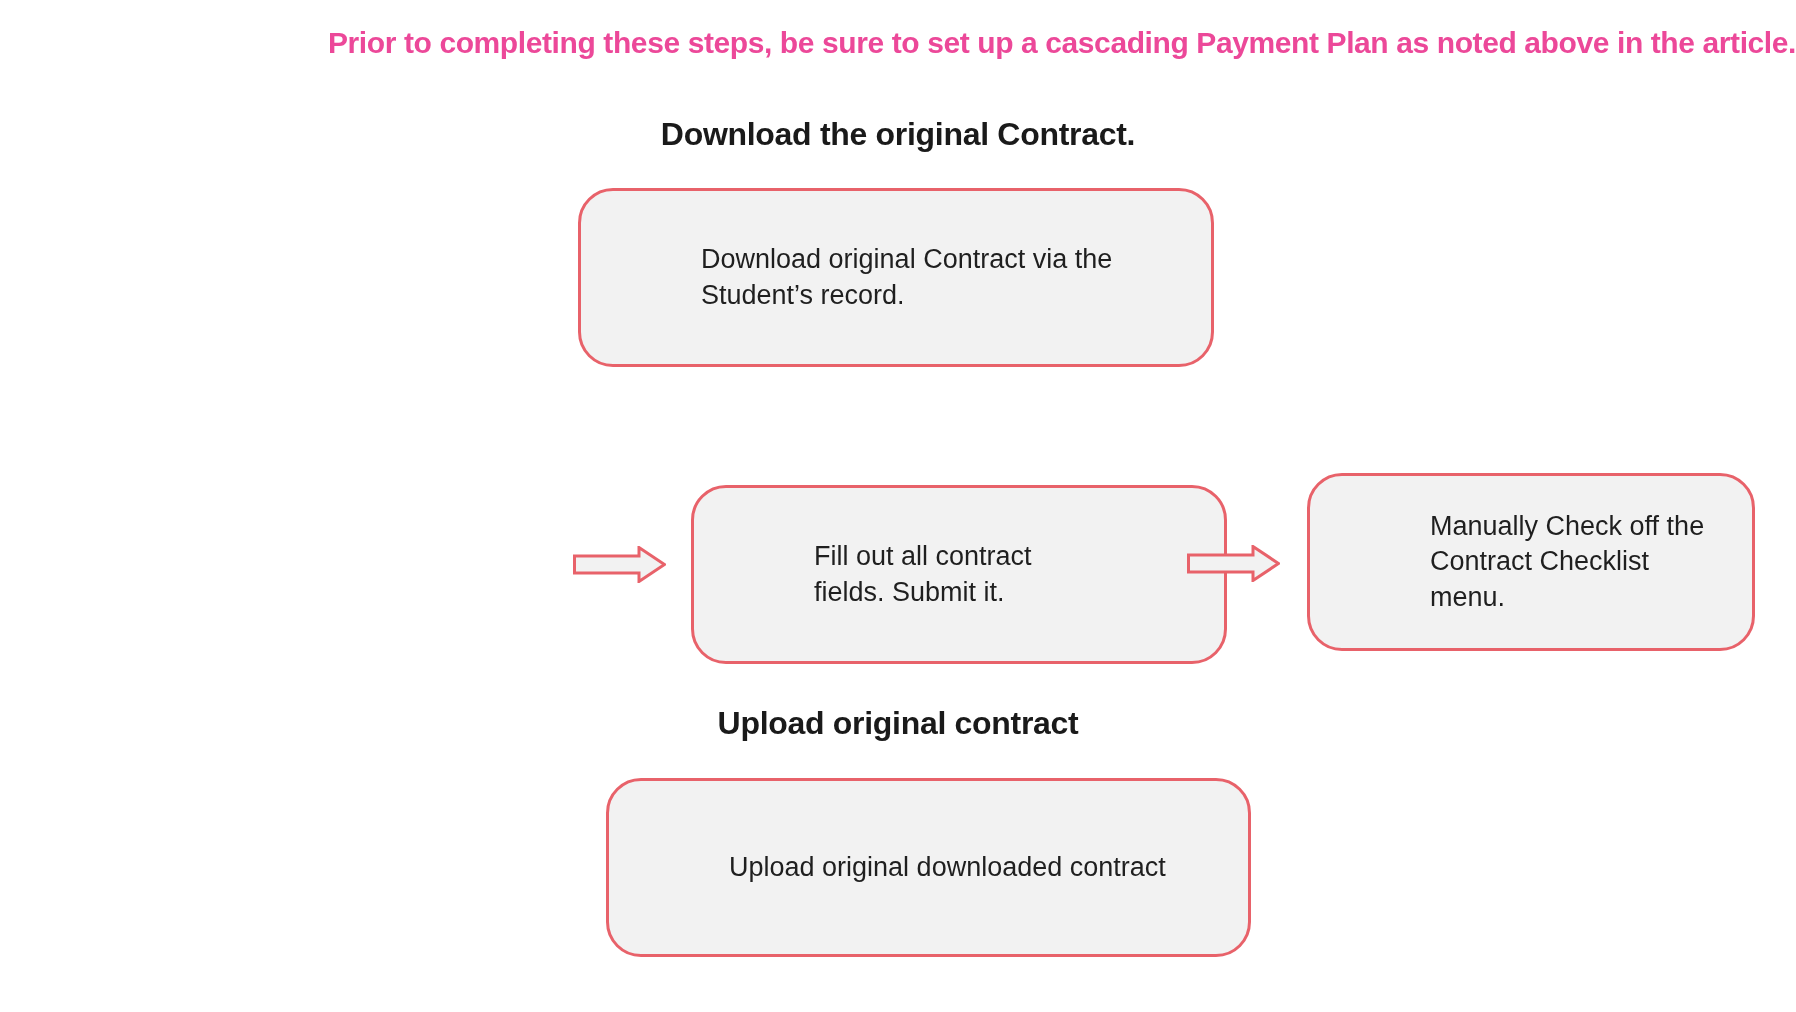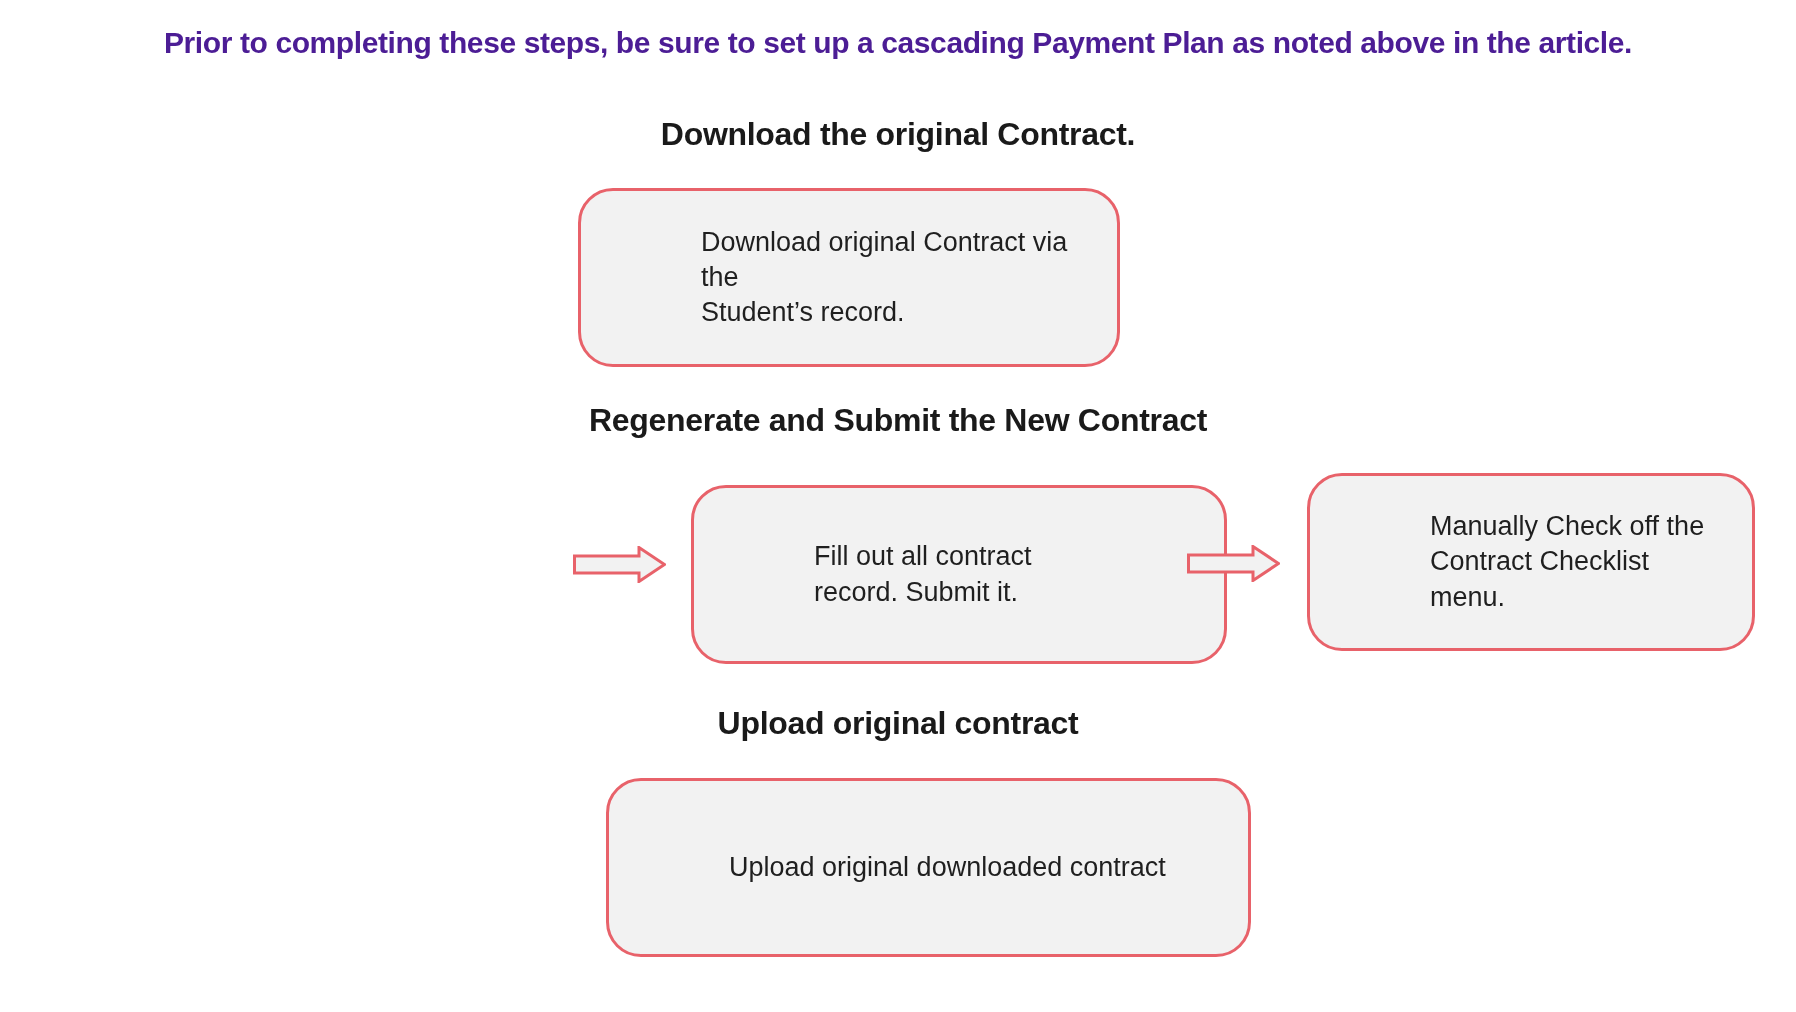--- a/index.html
+++ b/index.html
@@ -14,25 +14,25 @@
     background: #ffffff;
     font-family: "Liberation Sans", "DejaVu Sans", sans-serif;
     color: #1f1f1f;
     overflow: hidden;
   }
   .intro-note {
     position: absolute;
     top: 26px;
     left: 0;
     width: 100%;
-    text-align: center;
+    text-align: right;
     font-size: 30px;
     font-weight: 700;
     letter-spacing: -0.4px;
-    color: #4c1d95;
+    color: #ec4899;
   }
   .section-heading {
     position: absolute;
     left: 0;
     width: 100%;
     text-align: center;
     font-size: 32px;
     font-weight: 700;
     letter-spacing: -0.3px;
     color: #1a1a1a;
@@ -42,21 +42,21 @@
   .heading-3 { top: 705px; }
   .flow-box {
     position: absolute;
     background: #f2f2f2;
     border: 3px solid #e8626a;
     border-radius: 35px;
     box-sizing: border-box;
     display: flex;
     align-items: center;
   }
-  .box-1  { left: 578px;  top: 188px; width: 542px; height: 179px; }
+  .box-1  { left: 578px;  top: 188px; width: 636px; height: 179px; }
   .box-2a { left: 47px;   top: 485px; width: 479px; height: 179px; }
   .box-2b { left: 691px;  top: 485px; width: 536px; height: 179px; }
   .box-2c { left: 1307px; top: 473px; width: 448px; height: 178px; }
   .box-3  { left: 606px;  top: 778px; width: 645px; height: 179px; }
   .box-text {
     padding-left: 120px;
     padding-right: 36px;
     font-size: 27px;
     line-height: 1.3;
     color: #1f1f1f;
@@ -83,33 +83,32 @@
 
   <div class="section-heading heading-1">Download the original Contract.</div>
 
   <div class="flow-box box-1">
     <div class="box-text">
       <span>Download original Contract via the</span>
       <span>Student’s record.</span>
     </div>
   </div>
 
-  <div class="section-heading heading-2">Regenerate and Submit the New Contract</div>
 
 
   <div class="flow-arrow arrow-1">
     <svg viewBox="0 0 93 37" xmlns="http://www.w3.org/2000/svg">
       <polygon points="1.5,10 66,10 66,1.5 91.5,18.5 66,35.5 66,27 1.5,27" fill="#f2f2f2" stroke="#e8626a" stroke-width="3" stroke-linejoin="miter"></polygon>
     </svg>
   </div>
 
   <div class="flow-box box-2b">
     <div class="box-text">
       <span>Fill out all contract</span>
-      <span>record. Submit it.</span>
+      <span>fields. Submit it.</span>
     </div>
   </div>
 
   <div class="flow-arrow arrow-2">
     <svg viewBox="0 0 93 37" xmlns="http://www.w3.org/2000/svg">
       <polygon points="1.5,10 66,10 66,1.5 91.5,18.5 66,35.5 66,27 1.5,27" fill="#f2f2f2" stroke="#e8626a" stroke-width="3" stroke-linejoin="miter"></polygon>
     </svg>
   </div>
 
   <div class="flow-box box-2c">

